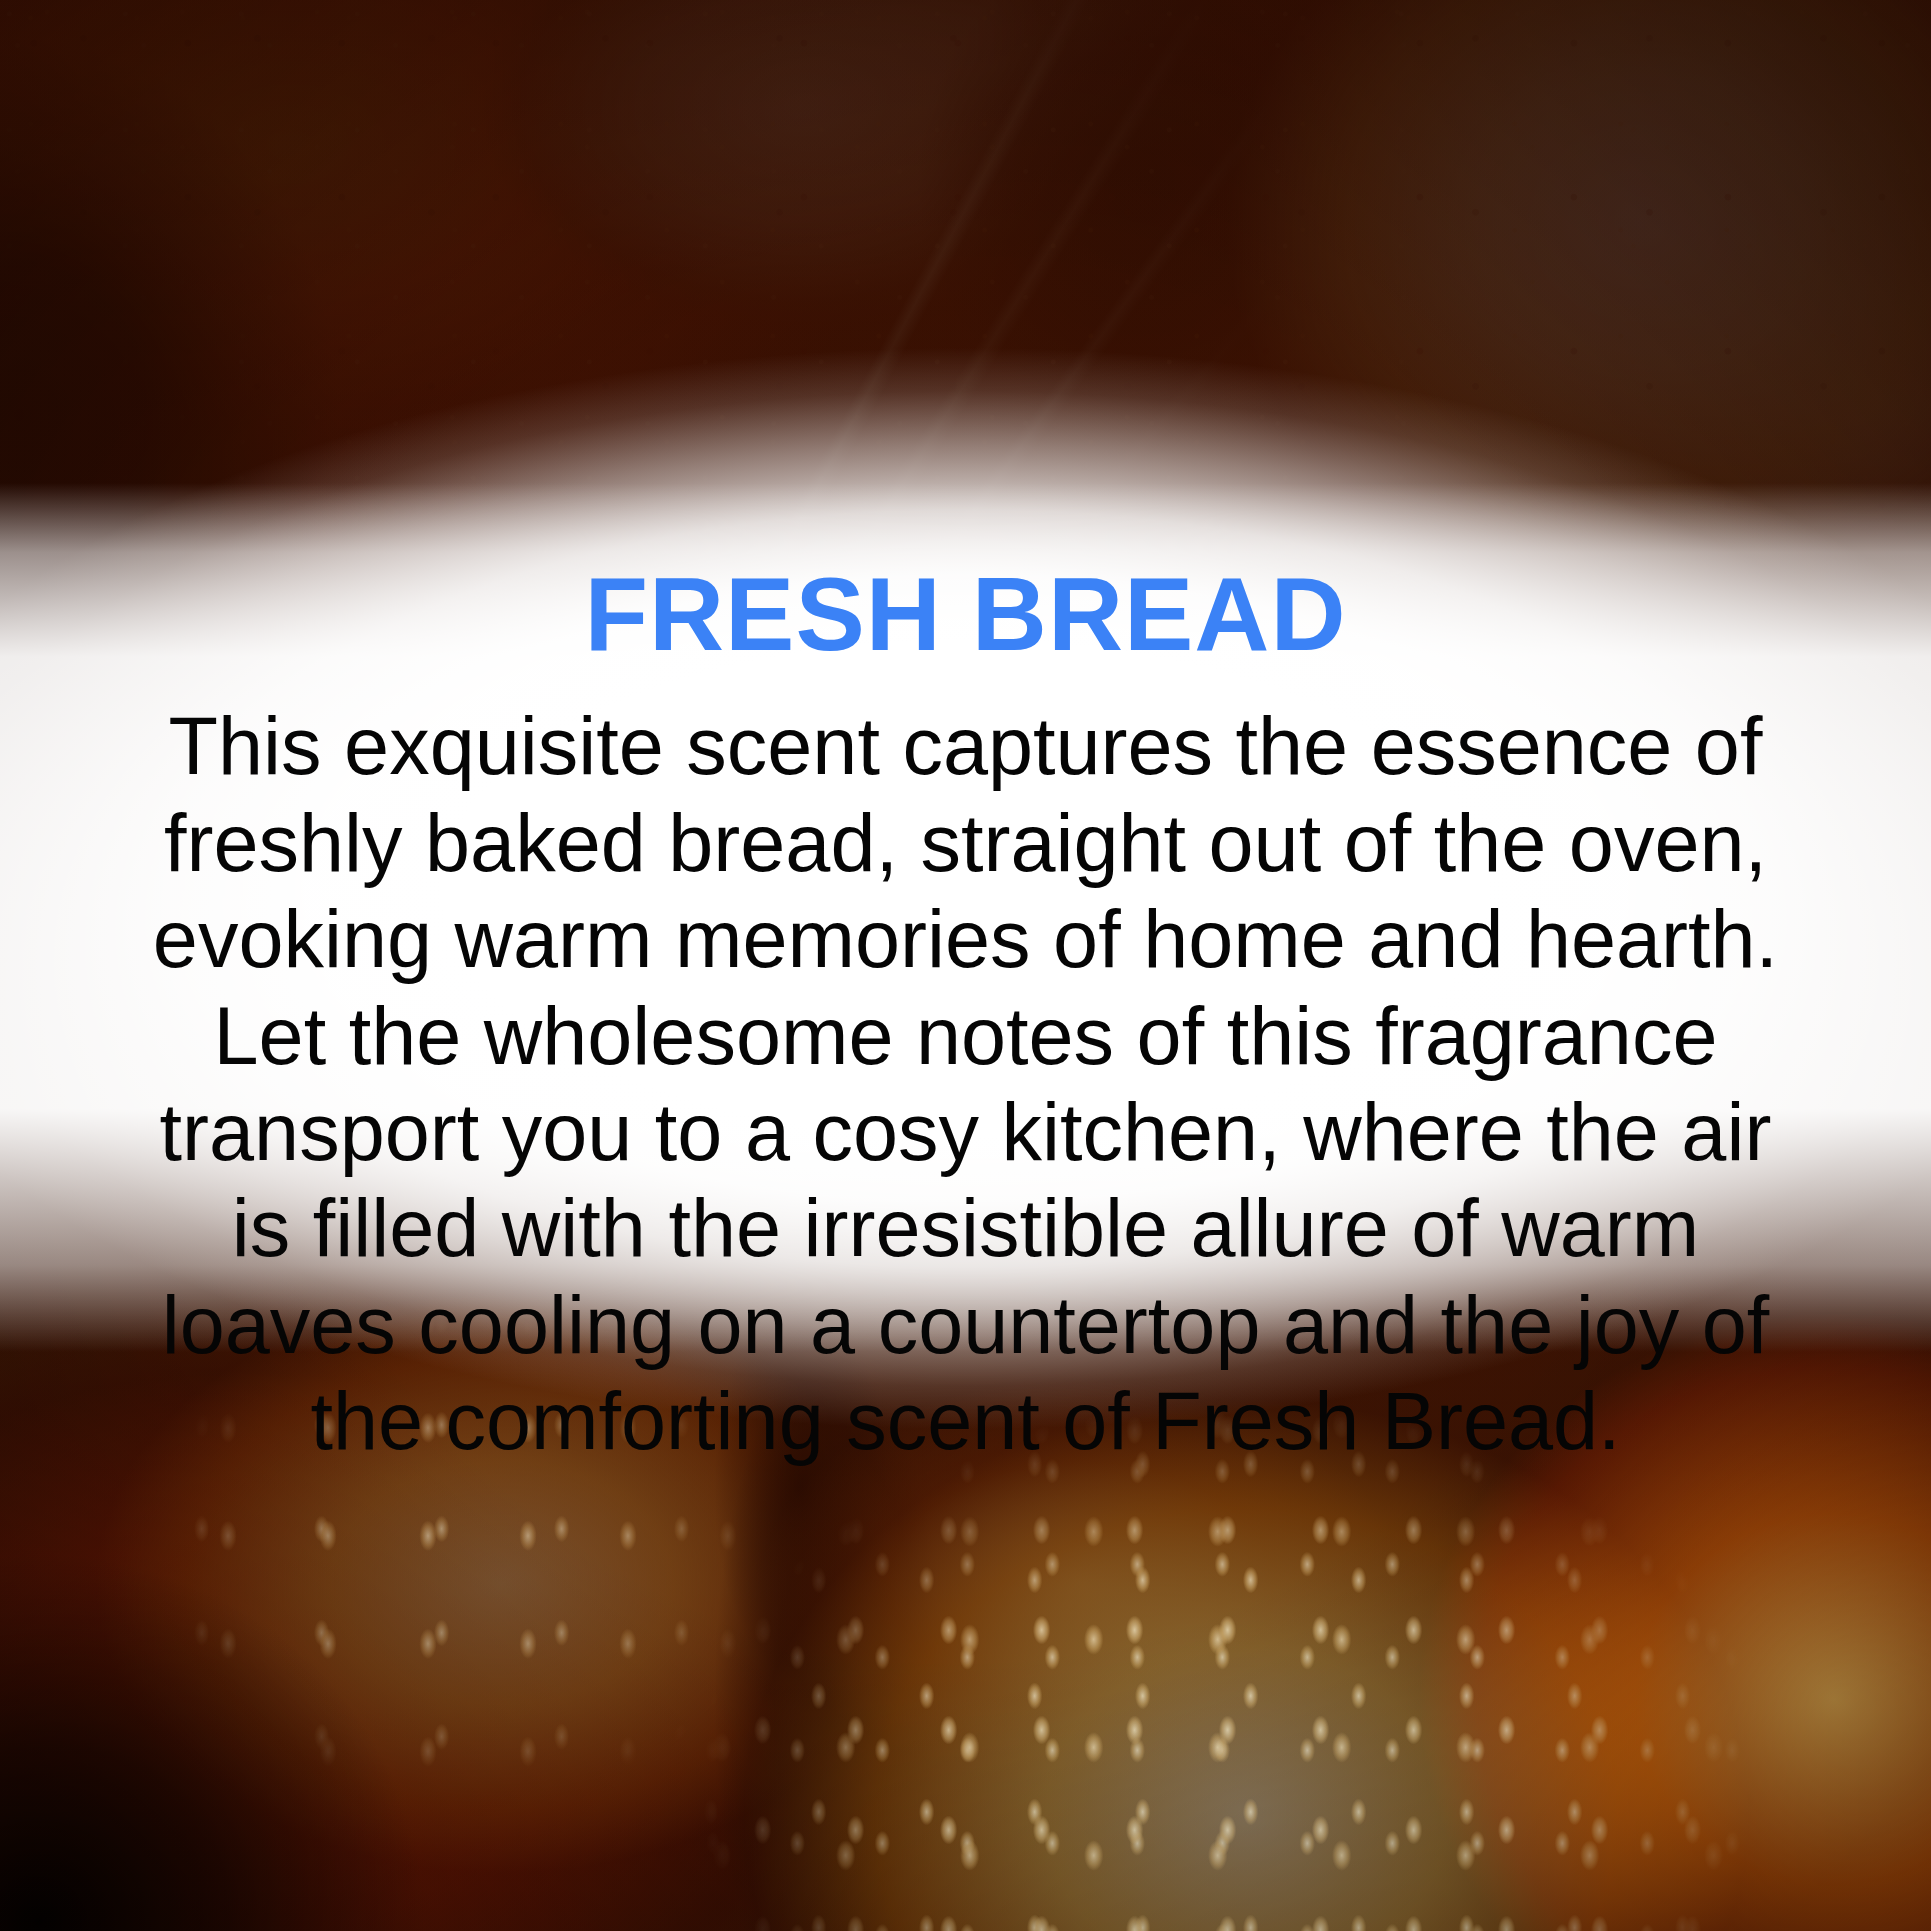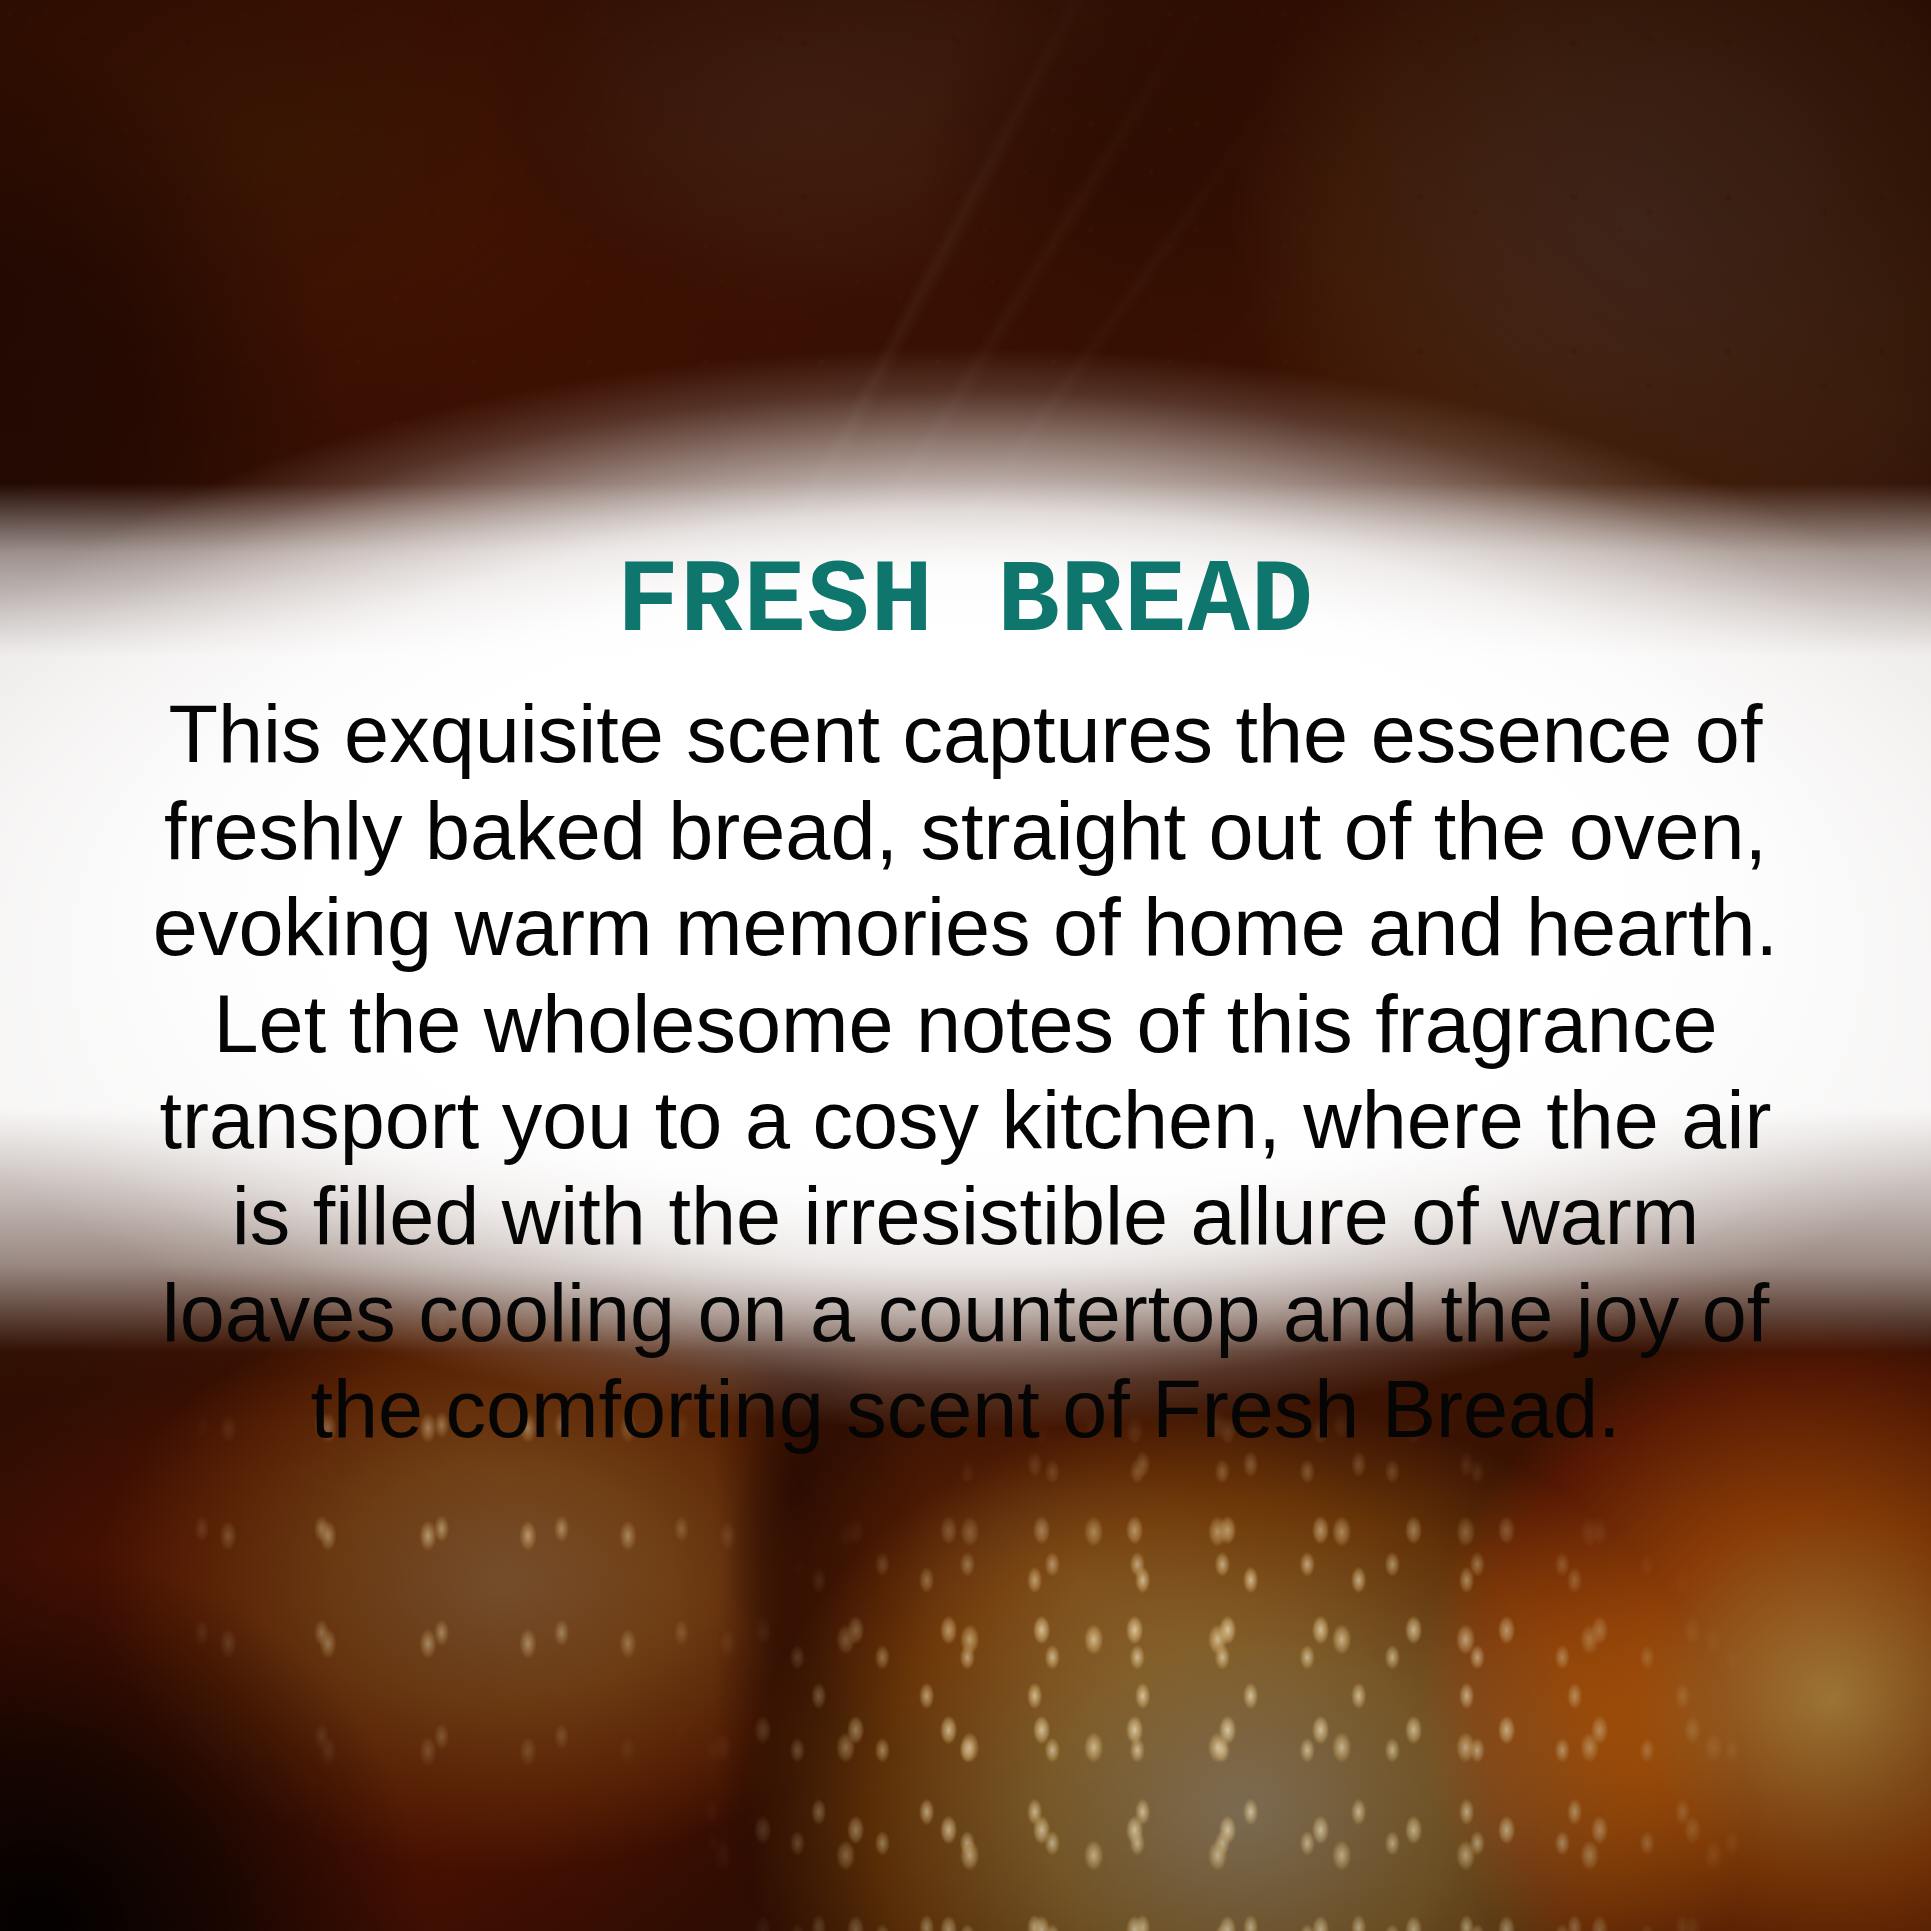--- a/index.html
+++ b/index.html
@@ -196,27 +196,27 @@
   .content {
     position: absolute;
     left: 0;
     right: 0;
     top: 541px;
     z-index: 10;
     text-align: center;
   }
 
   .title {
-    margin: 4px;
+    margin: 16px;
     font-size: 104px;
     font-weight: bold;
     letter-spacing: 1px;
     line-height: 1.1;
-    color: #0f766e;
-    font-family: Liberation Mono, monospace;
+    color: #3b82f6;
+    font-family: Liberation Sans, sans-serif;
   }
 
   .body-text {
     margin: 27px 0 0 0;
     padding: 0 23px;
     font-size: 81px;
     line-height: 1.19;
     color: #050505;
     font-weight: normal;
     font-family: "Liberation Sans", sans-serif;

